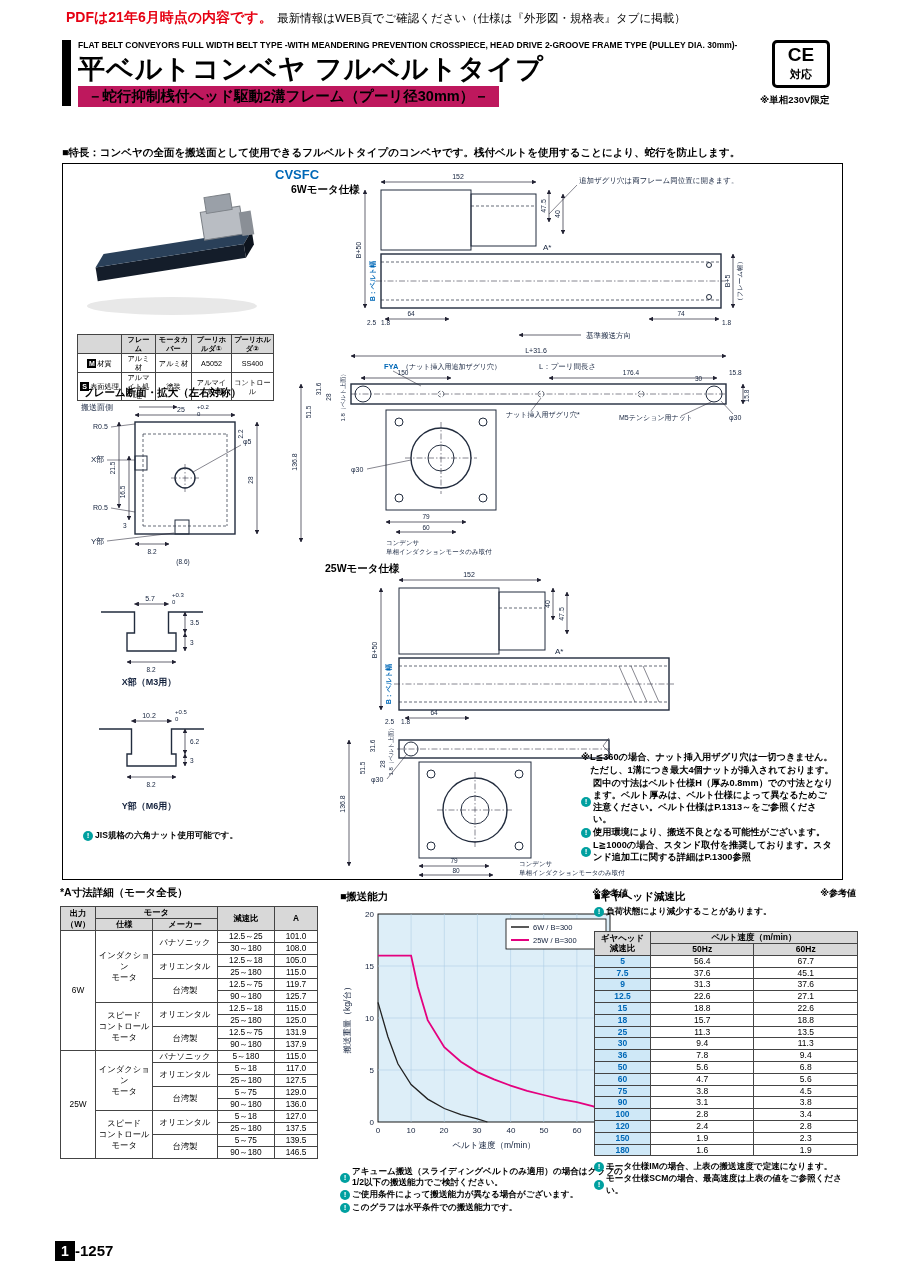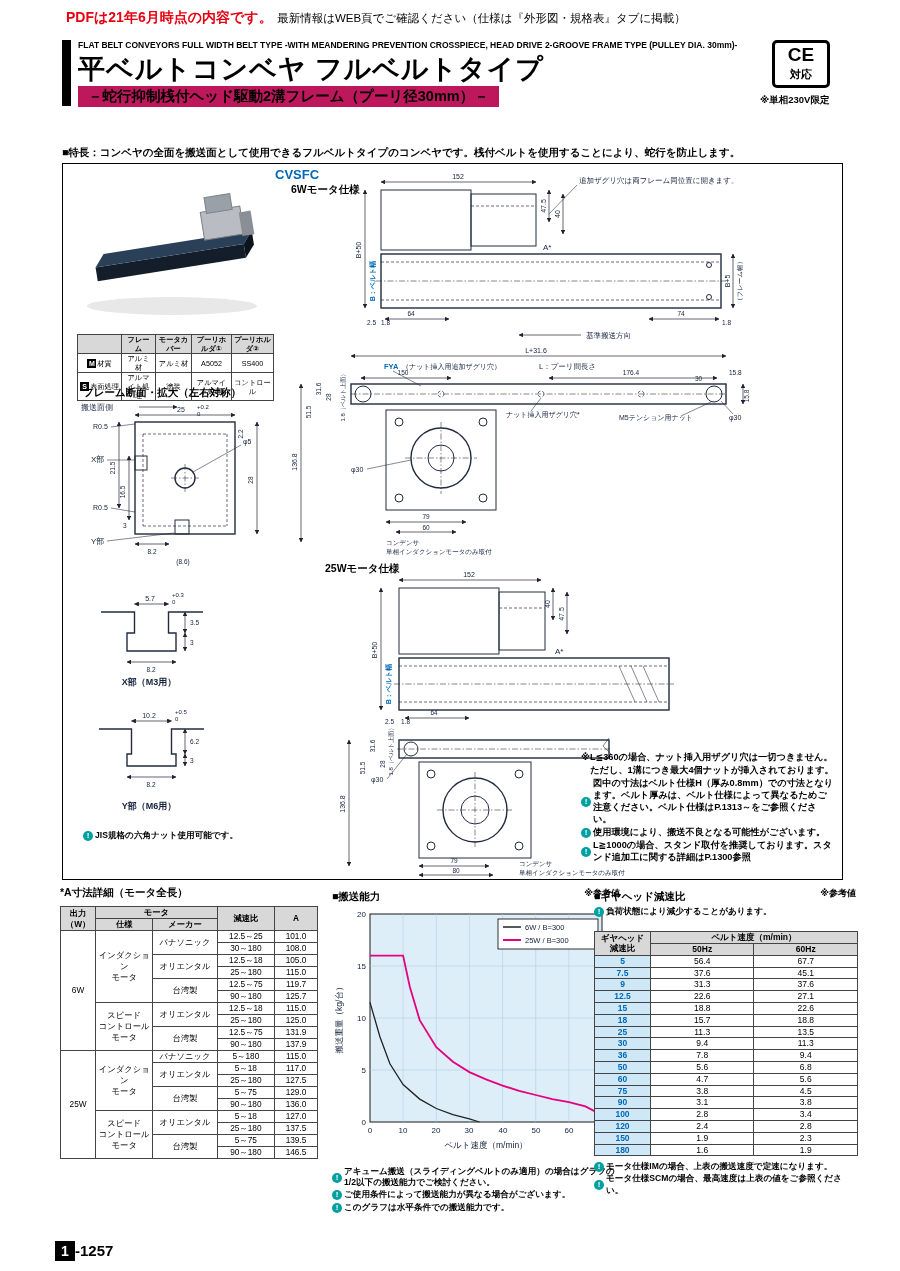--- a/index.html
+++ b/index.html
@@ -488,21 +488,21 @@
           <td class="num">139.5</td>
         </tr>
         <tr>
           <td>90～180</td>
           <td class="num">146.5</td>
         </tr>
       </tbody>
   </table>
 </div>
 
-<div class="abs" style="left:332px;top:886px;width:292px">
+<div class="abs" style="left:340px;top:886px;width:292px">
   <span class="sec-title">■搬送能力</span>
   <span class="ref" style="position:absolute;right:4px;top:1px">※参考値</span>
   <svg width="290" height="252" viewBox="0 0 290 252" style="margin-top:2px">
     <rect x="38" y="8" width="232" height="208" fill="#ddeef8" stroke="#000" stroke-width="0.9"></rect>
     <g stroke="#aecfe5" stroke-width="0.6">
       <line x1="71.1" y1="8" x2="71.1" y2="216"></line>
       <line x1="104.3" y1="8" x2="104.3" y2="216"></line>
       <line x1="137.4" y1="8" x2="137.4" y2="216"></line>
       <line x1="170.6" y1="8" x2="170.6" y2="216"></line>
       <line x1="203.7" y1="8" x2="203.7" y2="216"></line>

